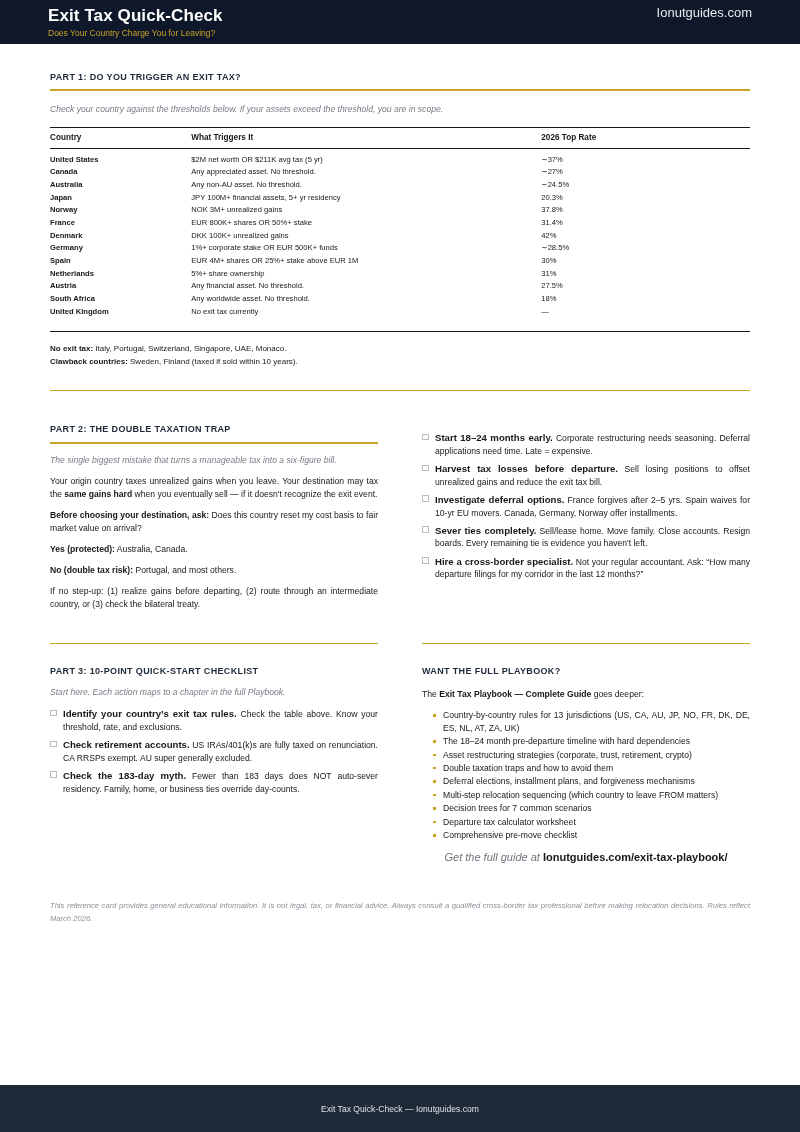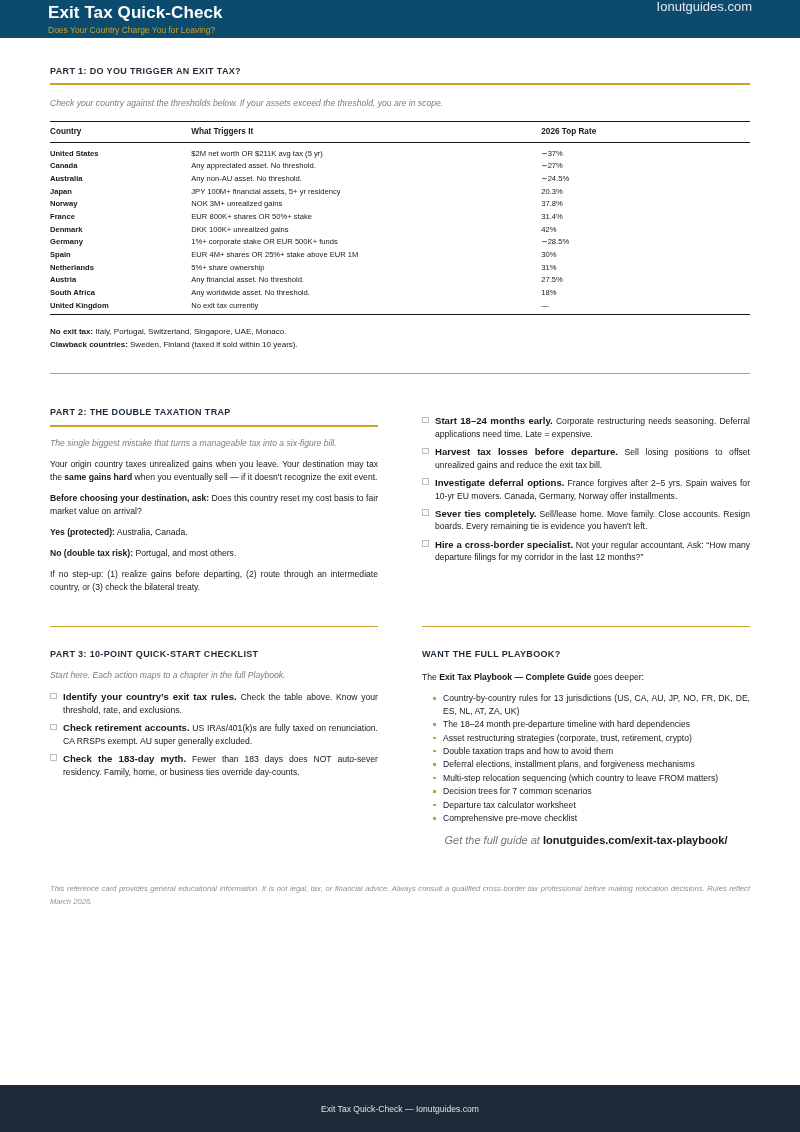--- a/index.html
+++ b/index.html
@@ -11,22 +11,22 @@
     width: 800px;
     height: 1132px;
     font-family: "Liberation Sans", sans-serif;
     color: #16181d;
     position: relative;
     overflow: hidden;
   }
 
   
   .header {
-    background: #0c4a6e;
-    height: 38px;
+    background: #0f172a;
+    height: 44px;
     padding: 0 48px;
     display: flex;
     align-items: center;
     justify-content: space-between;
     box-sizing: border-box;
   }
   .header-left { display: flex; flex-direction: column; justify-content: center; }
   .header-title {
     color: #ffffff;
     font-size: 17px;
@@ -89,21 +89,21 @@
     padding: 5px 0 6px 0;
     border-top: 1.1px solid #16181d;
     border-bottom: 1.1px solid #16181d;
   }
   table.thresholds td {
     padding: 1.6px 0;
     vertical-align: top;
     line-height: 1.25;
   }
   table.thresholds tr.first-body td { padding-top: 6px; }
-  table.thresholds tr.last-body td { padding-bottom: 4px; }
+  table.thresholds tr.last-body td { padding-bottom: 15px; }
   table.thresholds tbody { border-bottom: 1.1px solid #16181d; }
   td.c-country { width: 88px; font-weight: bold; }
   td.c-trigger { width: 218px; }
   td.c-rate { width: 130px; }
   th.c-country { width: 88px; }
   th.c-trigger { width: 218px; }
   th.c-rate { width: 130px; }
 
   .notes { margin-top: 11px; font-size: 8px; line-height: 1.55; }
   .notes b { font-weight: bold; }

